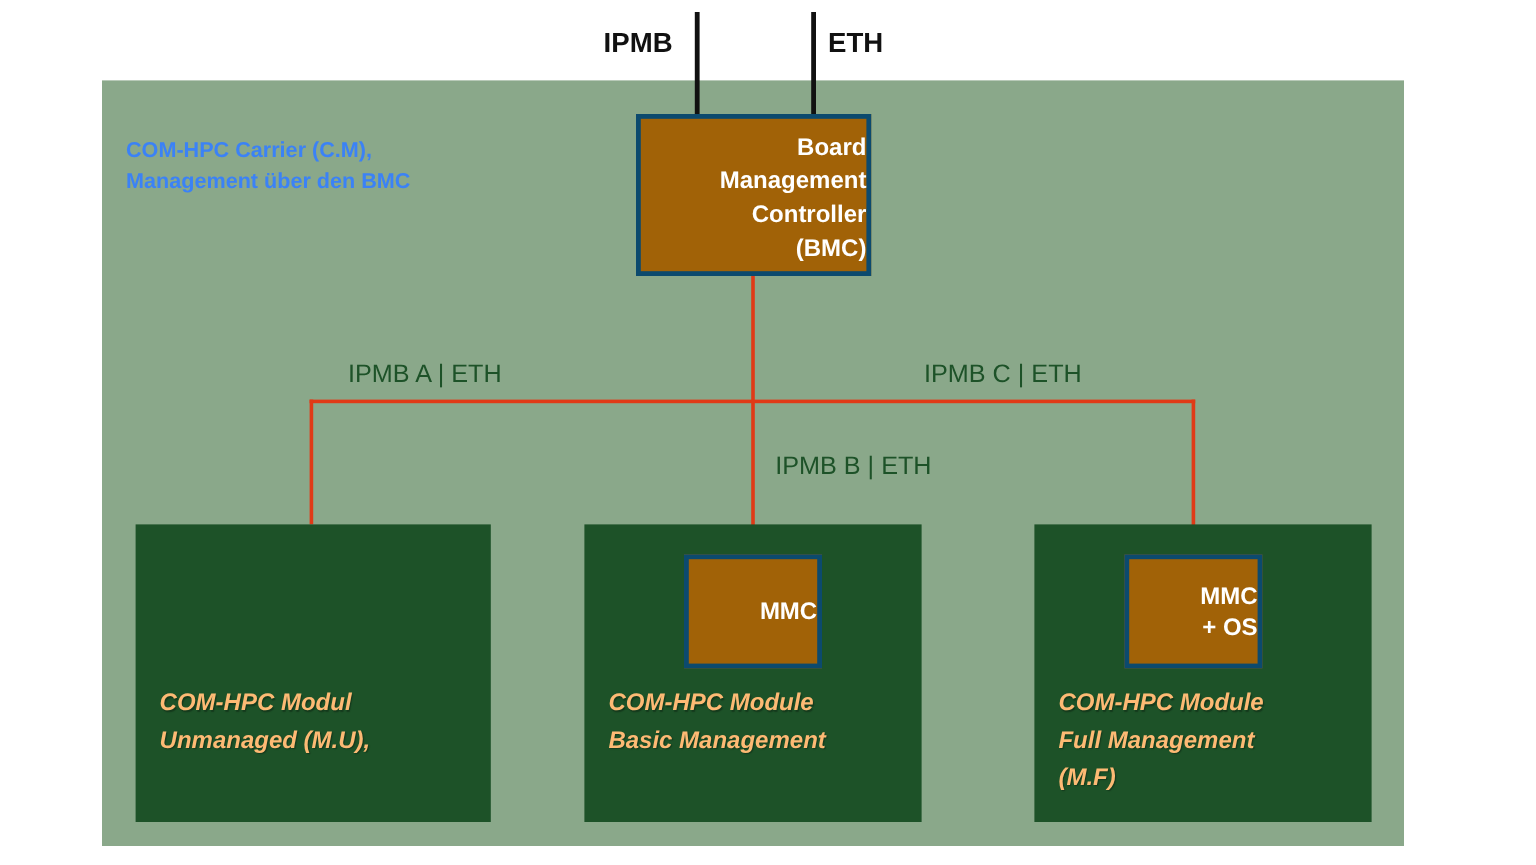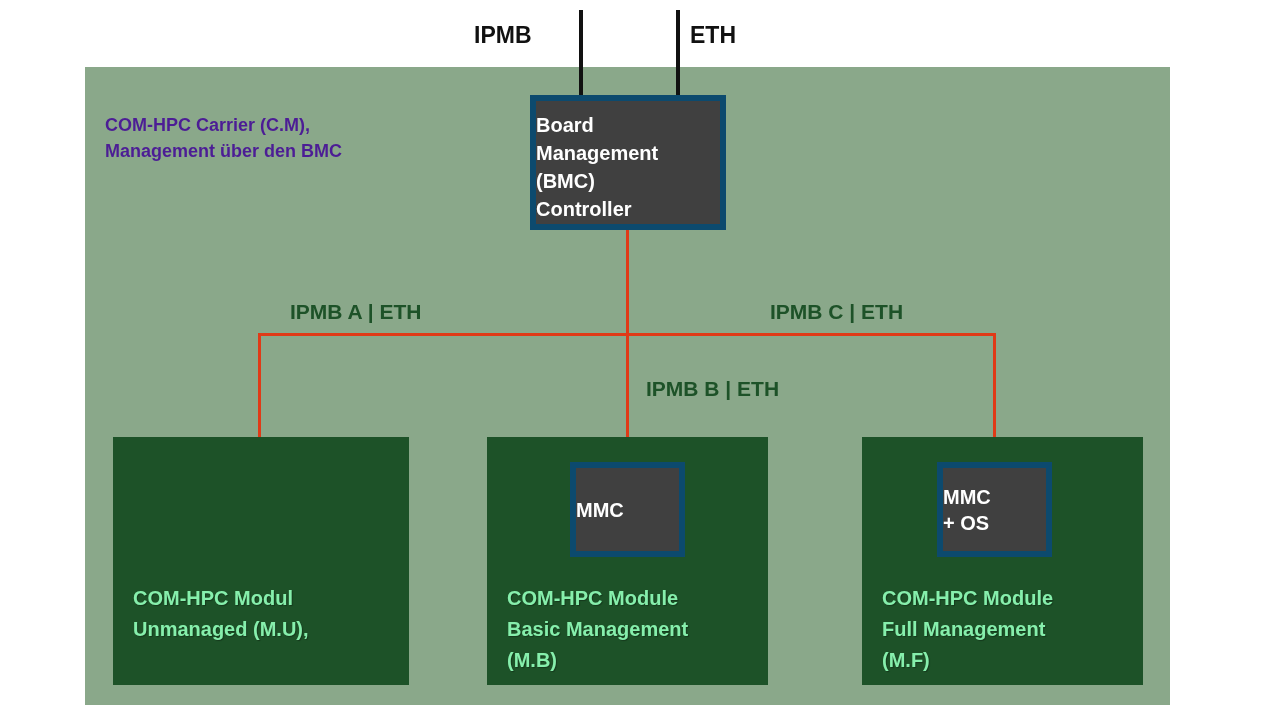--- a/index.html
+++ b/index.html
@@ -10,58 +10,59 @@
   }
   .abs{position:absolute;}
 
   
   .carrier{
     left:85px;top:67px;width:1085px;height:638px;
     background:#8aa88a;
   }
   .carrier-label{
     left:105px;top:112px;
-    color:#4c1d95;font-weight:bold;font-size:18px;line-height:26px;
+    color:#3b82f6;font-weight:bold;font-size:18px;line-height:26px;
   }
 
   
   .black-line{width:4px;background:#111111;}
   .top-label{
     color:#111111;font-weight:bold;font-size:23px;
   }
 
   
   .orange-box{
-    background:#404040;border:6px solid #0c4a6e;
-    color:#ffffff;font-weight:bold;text-align:left;
+    background:#a16207;border:4px solid #0c4a6e;
+    color:#ffffff;font-weight:bold;text-align:right;
     box-sizing:border-box;
   }
   .bmc{
     left:530px;top:95px;width:196px;height:135px;
     font-size:20px;line-height:28px;padding-top:10px;
   }
 
   
   .red-v{width:3px;background:#e03a17;}
   .red-h{height:3px;background:#e03a17;}
 
   
   .bus-label{
-    color:#1d5228;font-weight:bold;font-size:21px;
+    color:#1d5228;font-weight:normal;font-size:21px;
   }
 
   
   .module{
     top:437px;height:248px;background:#1d5228;
   }
   .module-text{
-    position:absolute;left:20px;top:146px;
-    color:#86efac;font-weight:bold;font-size:20px;line-height:31px;
+    position:absolute;left:20px;top:134px;
+    color:#fdba74;font-weight:bold;font-size:20px;line-height:31px;
     text-shadow:1px 1px 1px rgba(0,0,0,0.3);
     white-space:nowrap;
+    font-style:italic;
   }
   .chip{
     position:absolute;top:25px;width:115px;height:95px;
     font-size:20px;line-height:26px;
     display:flex;flex-direction:column;justify-content:center;
   }
   .mod-left{left:113px;width:296px;}
   .mod-mid{left:487px;width:281px;}
   .mod-right{left:862px;width:281px;}
   .line-block{display:block;}
@@ -71,54 +72,53 @@
 
 <div class="abs carrier"></div>
 
 <div class="abs carrier-label">
   <span class="line-block">COM-HPC Carrier (C.M),</span>
   <span class="line-block">Management über den BMC</span>
 </div>
 
 <div class="abs black-line" style="left:579px;top:10px;height:88px;"></div>
 <div class="abs black-line" style="left:676px;top:10px;height:88px;"></div>
-<div class="abs top-label" style="left:474px;top:22px;text-align:center;">IPMB</div>
+<div class="abs top-label" style="left:503px;top:22px;text-align:center;">IPMB</div>
 <div class="abs top-label" style="left:690px;top:22px;">ETH</div>
 
 <div class="abs red-v" style="left:626px;top:230px;height:232px;"></div>
 <div class="abs red-h" style="left:258px;top:333px;width:738px;"></div>
 <div class="abs red-v" style="left:258px;top:333px;height:104px;"></div>
 <div class="abs red-v" style="left:993px;top:333px;height:129px;"></div>
 
 <div class="abs bus-label" style="left:290px;top:300px;">IPMB A | ETH</div>
 <div class="abs bus-label" style="left:770px;top:300px;">IPMB C | ETH</div>
 <div class="abs bus-label" style="left:646px;top:377px;text-align:right;">IPMB B | ETH</div>
 
 <div class="abs orange-box bmc">
   <span class="line-block">Board</span>
   <span class="line-block">Management</span>
+  <span class="line-block">Controller</span>
   <span class="line-block">(BMC)</span>
-  <span class="line-block">Controller</span>
 </div>
 
 <div class="abs module mod-left">
   <div class="module-text">
     <span class="line-block">COM-HPC Modul</span>
     <span class="line-block">Unmanaged (M.U),</span>
   </div>
 </div>
 
 <div class="abs module mod-mid">
   <div class="orange-box chip" style="left:83px;">
     <span class="line-block">MMC</span>
   </div>
   <div class="module-text">
     <span class="line-block">COM-HPC Module</span>
     <span class="line-block">Basic Management</span>
-    <span class="line-block">(M.B)</span>
   </div>
 </div>
 
 <div class="abs module mod-right">
   <div class="orange-box chip" style="left:75px;">
     <span class="line-block">MMC</span>
     <span class="line-block">+ OS</span>
   </div>
   <div class="module-text">
     <span class="line-block">COM-HPC Module</span>

